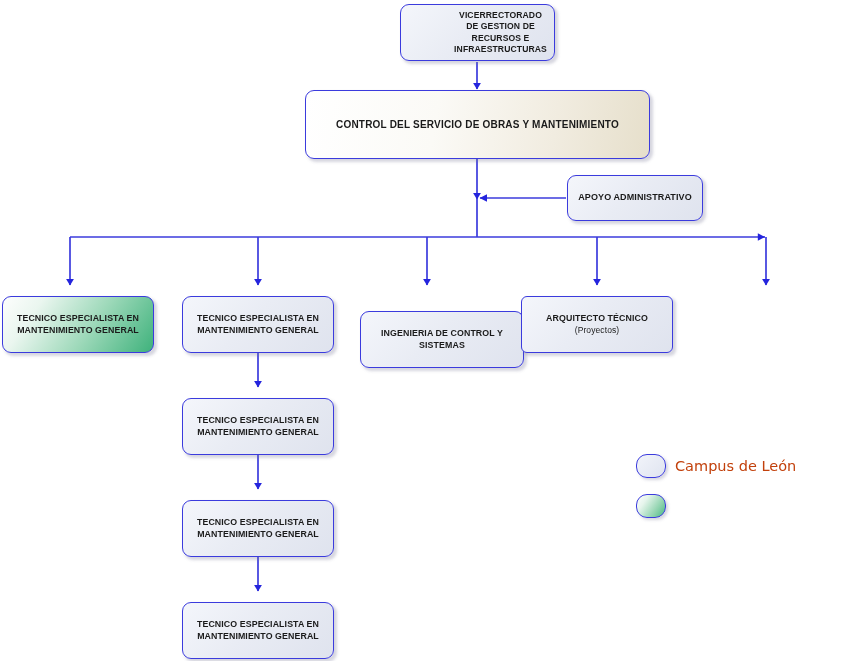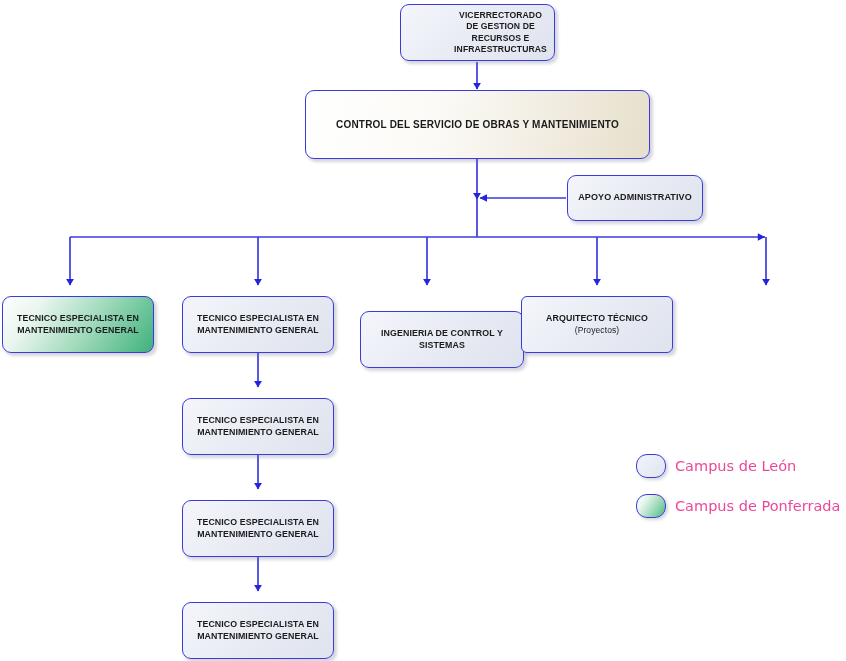--- a/index.html
+++ b/index.html
@@ -75,21 +75,21 @@
     border: 1.4px solid #3b3bdd;
     border-radius: 11px;
     box-shadow: 2px 2px 3px rgba(120,120,150,0.30);
     flex: none;
   }
   .swatch.blue  { background: linear-gradient(135deg,#f2f4fa 0%, #dfe4f0 100%); }
   .swatch.green { background: linear-gradient(125deg,#ffffff 0%, #e6f5ec 28%, #8fd3ae 70%, #46b884 100%); }
   .legend-label {
     margin-left: 9px;
     font-size: 14.5px;
-    color: #ec4899;
+    color: #c2410c;
     white-space: nowrap;
     font-family: "DejaVu Sans", sans-serif;
   }
 </style>
 </head>
 <body>
 
 <div id="canvas">
 
   <svg id="wires" viewBox="0 0 846 661" width="846" height="661">
@@ -173,17 +173,16 @@
     <span class="txt">TECNICO ESPECIALISTA EN MANTENIMIENTO GENERAL</span>
   </div>
 
   <div id="legend">
     <div class="legend-row" style="left:636px; top:454px;">
       <span class="swatch blue"></span>
       <span class="legend-label">Campus de León</span>
     </div>
     <div class="legend-row" style="left:636px; top:494px;">
       <span class="swatch green"></span>
-      <span class="legend-label">Campus de Ponferrada</span>
     </div>
   </div>
 
 </div>
 
 </body></html>

